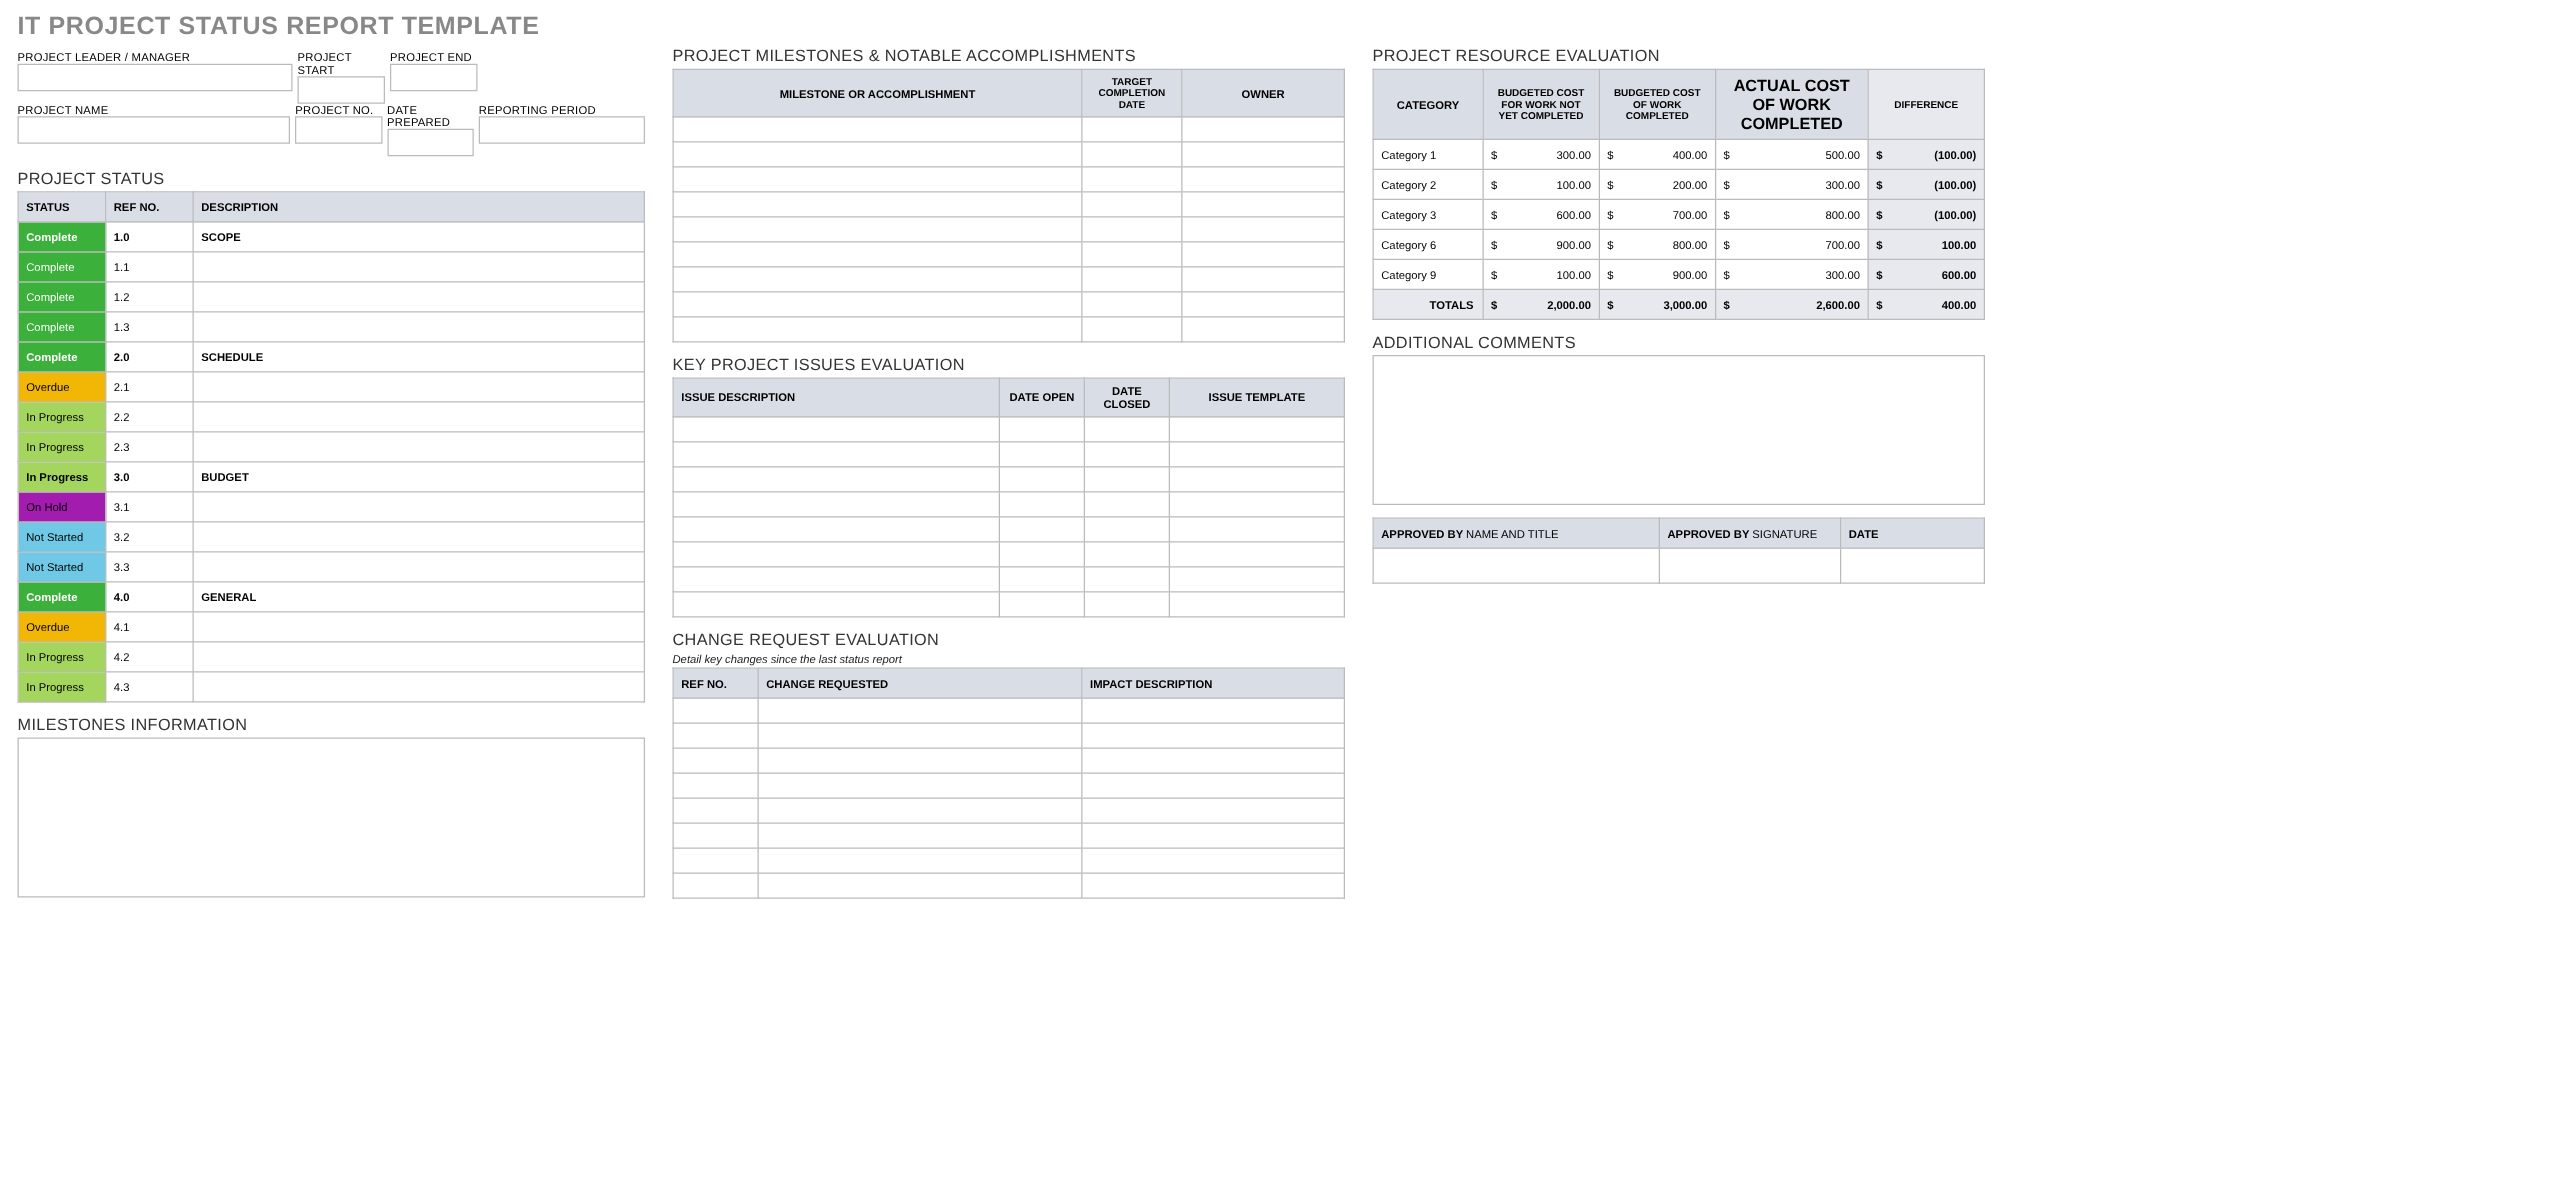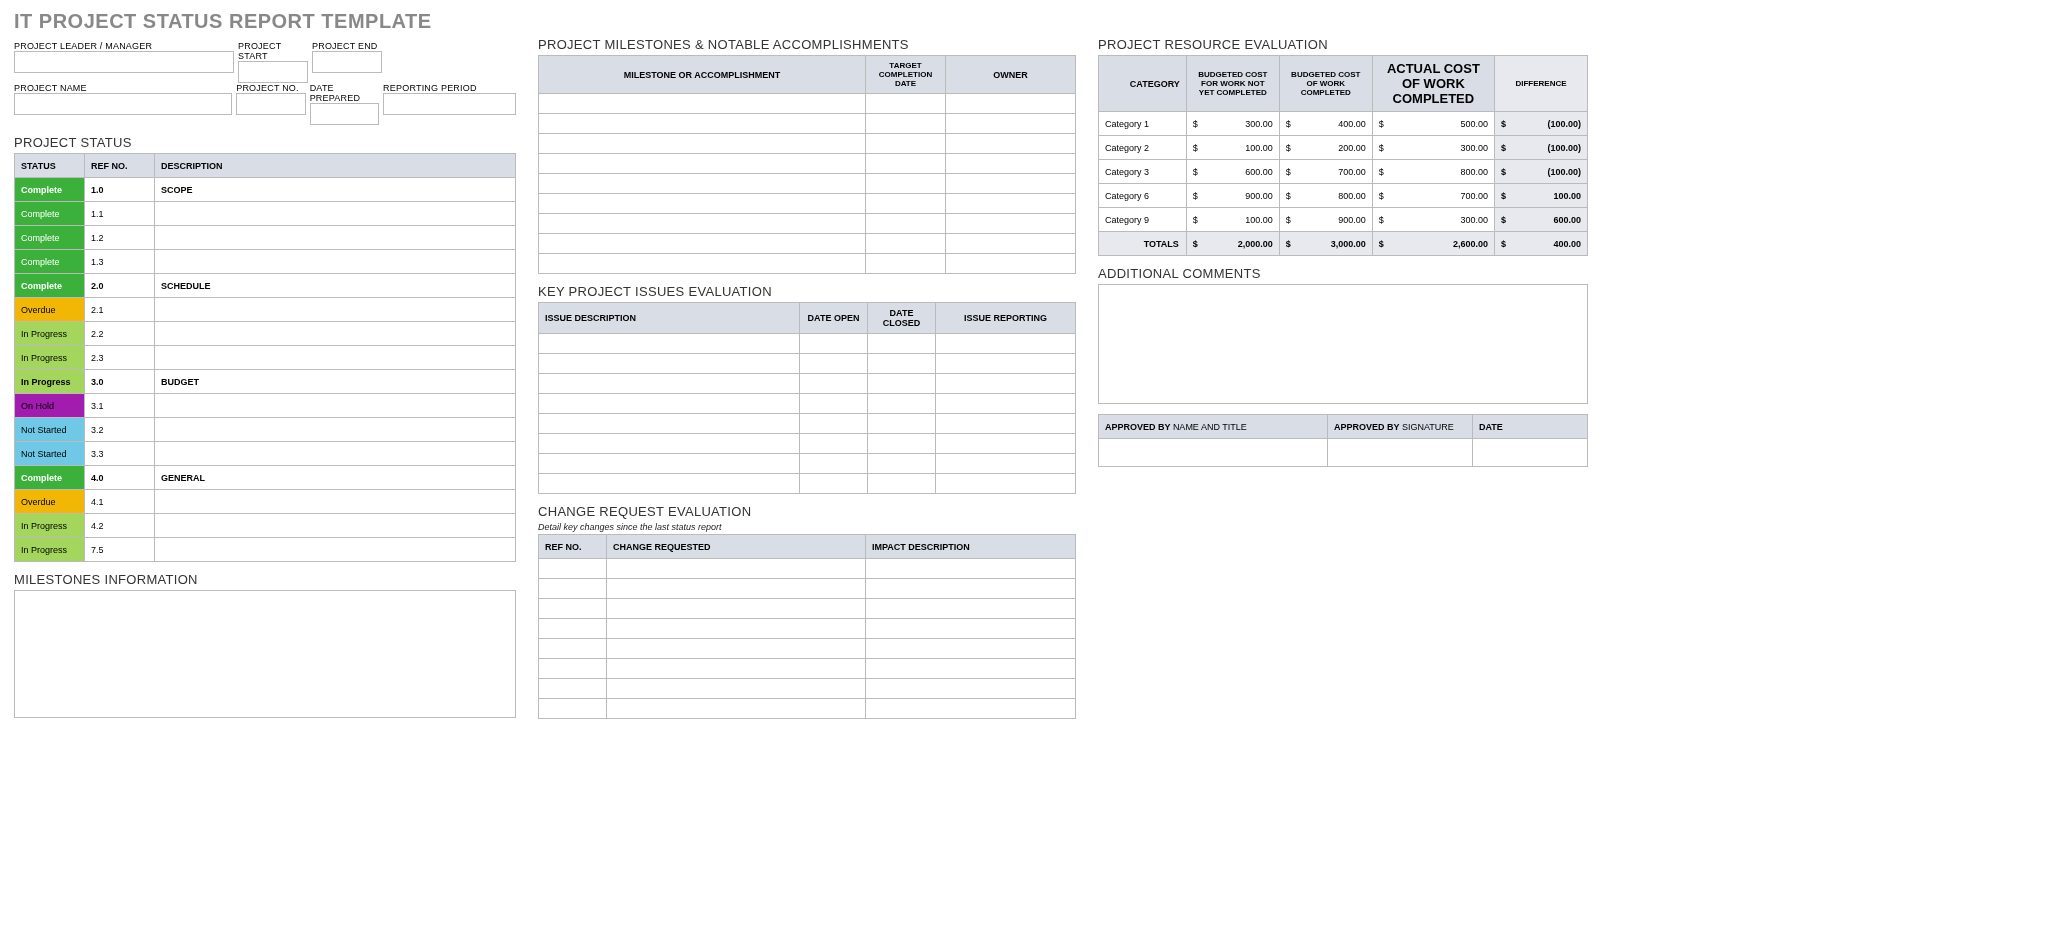--- a/index.html
+++ b/index.html
@@ -159,21 +159,21 @@
             <td class="ref-cell">4.1</td>
             <td></td>
           </tr>
           <tr>
             <td class="status-cell st-InProgress">In Progress</td>
             <td class="ref-cell">4.2</td>
             <td></td>
           </tr>
           <tr>
             <td class="status-cell st-InProgress">In Progress</td>
-            <td class="ref-cell">7.5</td>
+            <td class="ref-cell">4.3</td>
             <td></td>
           </tr>
         </tbody>
   </table>
 
   <h2>MILESTONES INFORMATION</h2>
   <div class="textarea-box" style="height:128px;"></div>
 </div>
 
 <div class="col2">
@@ -235,21 +235,21 @@
         </tbody>
   </table>
 
   <h2>KEY PROJECT ISSUES EVALUATION</h2>
   <table>
     <thead>
           <tr>
       <th>ISSUE DESCRIPTION</th>
       <th style="width:68px;text-align:center">DATE OPEN</th>
       <th style="width:68px;text-align:center">DATE CLOSED</th>
-      <th style="width:140px;text-align:center">ISSUE REPORTING</th>
+      <th style="width:140px;text-align:center">ISSUE TEMPLATE</th>
     </tr>
         </thead>
     <tbody id="issue-body">
           <tr>
             <td style="height:20px"></td>
             <td style="height:20px"></td>
             <td style="height:20px"></td>
             <td style="height:20px"></td>
           </tr>
           <tr>
@@ -350,21 +350,21 @@
           </tr>
         </tbody>
   </table>
 </div>
 
 <div class="col3">
   <h2 style="margin-top:0">PROJECT RESOURCE EVALUATION</h2>
   <table class="resource-table">
     <thead>
           <tr>
-      <th style="width:68px;text-align:right">CATEGORY</th>
+      <th style="width:68px;text-align:center">CATEGORY</th>
       <th style="width:72px;font-size:8px">BUDGETED COST FOR WORK NOT YET COMPLETED</th>
       <th style="width:72px;font-size:8px">BUDGETED COST OF WORK COMPLETED</th>
       <th style="width:72px;font-size:13px">ACTUAL COST OF WORK COMPLETED</th>
       <th style="width:72px;font-size:8px" class="diff-col">DIFFERENCE</th>
     </tr>
         </thead>
     <tbody id="resource-body">
           <tr>
             <td>Category 1</td>
             <td class="amt"><span class="curr">$</span><span class="num">300.00</span></td>

